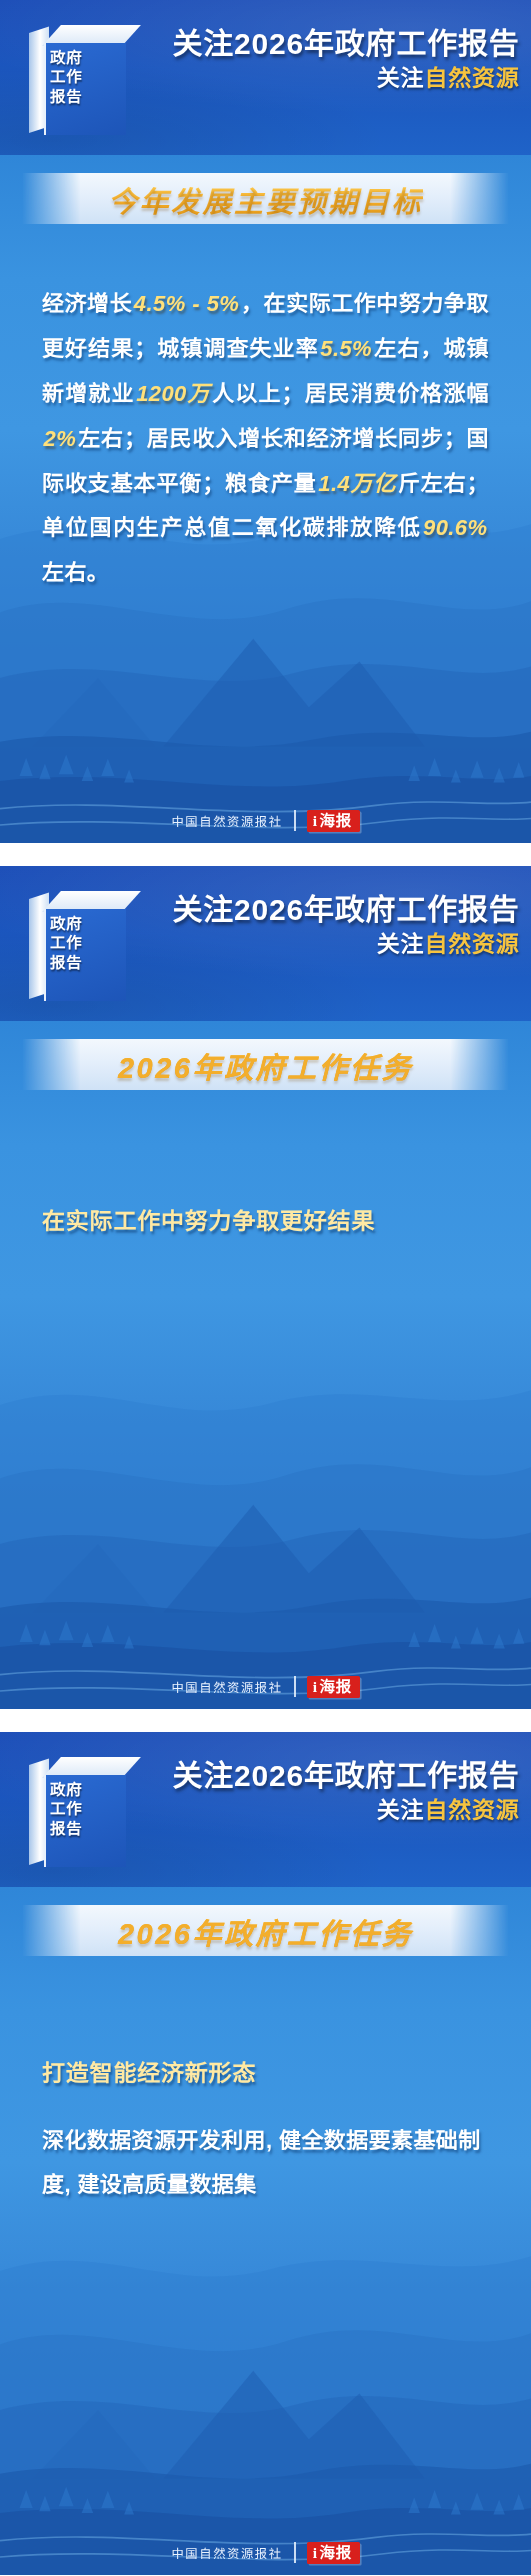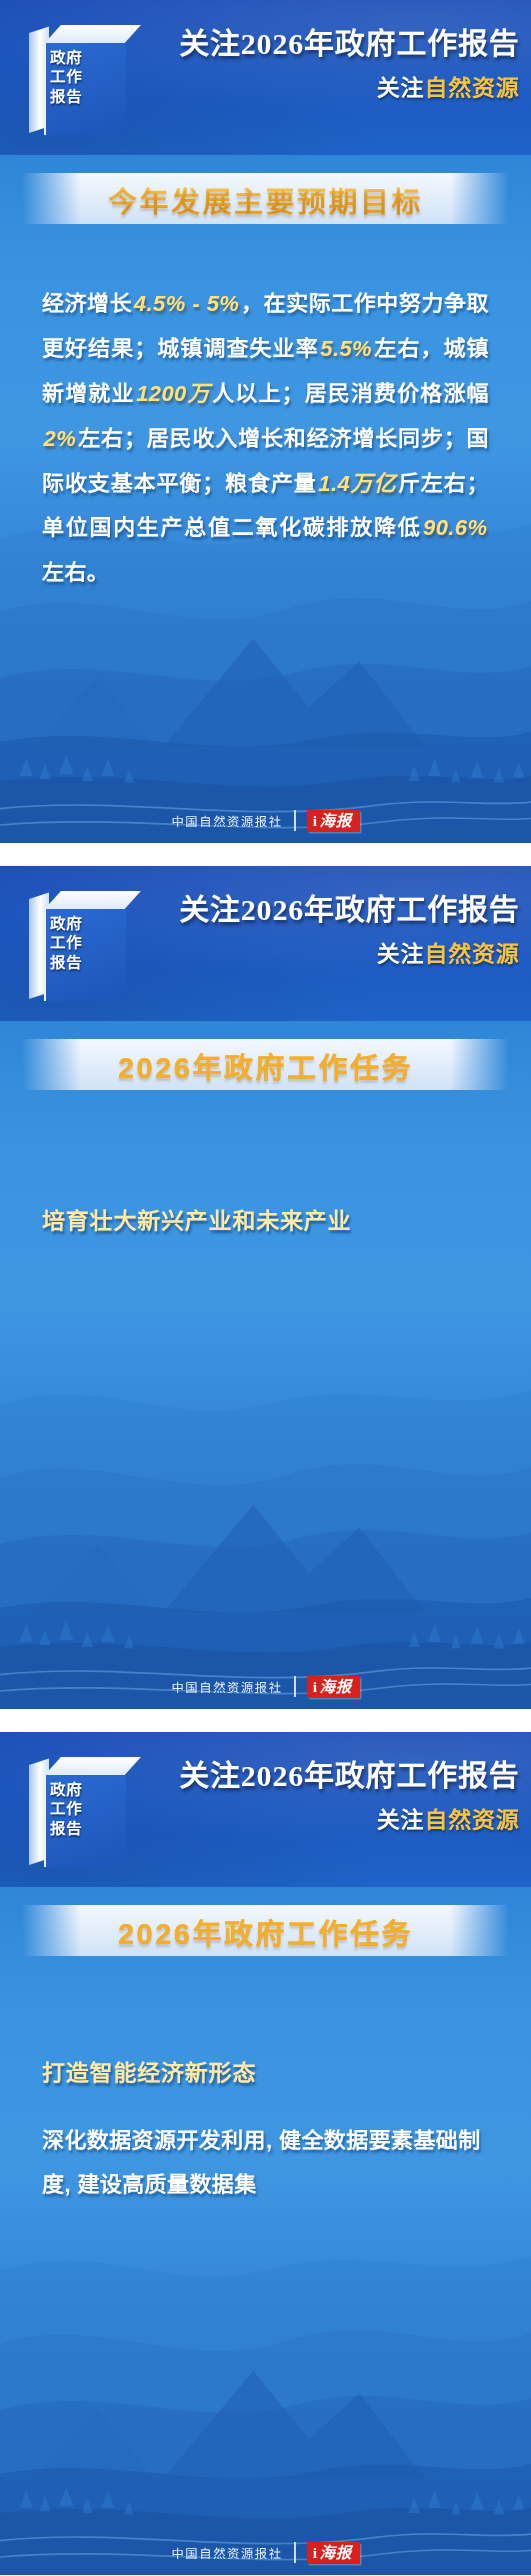--- a/index.html
+++ b/index.html
@@ -78,31 +78,31 @@
     line-height:1.14;
     text-shadow:0.8px 1.6px 1.6px rgba(0,0,0,.45);
   }
 
   .hdr-titles{
     position:absolute;
     left:131px;right:11.4px;top:26px;
     text-align:right;
   }
   .title-main{
-    font-family:Liberation Serif, serif;
+    font-family:Liberation Sans, sans-serif;
     font-weight:700;
     font-size:30px;
     color:#ffffff;
     letter-spacing:0.8px;
     line-height:1.18;
     text-shadow:1.6px 2.5px 3.3px rgba(0,0,0,.45);
     white-space:nowrap;
   }
   .title-sub{
-    margin-top:14px;
+    margin-top:4px;
     font-size:23px;
     font-weight:700;
     letter-spacing:0.8px;
     line-height:1.2;
     white-space:nowrap;
     text-shadow:0.8px 1.6px 2.5px rgba(0,0,0,.45);
   }
   .title-sub .w{color:#ffffff;}
   .title-sub .y{color:#f7c43f;}
 
@@ -131,20 +131,21 @@
   .banner-text{
     font-size:29px;
     font-weight:700;
     letter-spacing:2.5px;
     color:#f0a82a;
     background:linear-gradient(180deg,#ffd65e 0%,#f5ae2b 55%,#e59a18 100%);
     -webkit-background-clip:text;background-clip:text;
     -webkit-text-fill-color:transparent;
     text-shadow:0 2.5px 2.5px rgba(120,70,0,.25);
     white-space:nowrap;
+    font-style:italic;
   }
   .banner-text.plain{
     -webkit-text-fill-color:#f3ae2c;
     color:#f3ae2c;
   }
 
   
   .content{
     position:relative;
     padding:36px 42px 0 42px;
@@ -226,21 +227,20 @@
     font-size:15.5px;
     line-height:1;
     margin-right:2.5px;
   }
   .badge .hb{
     color:#ffffff;
     font-weight:700;
     font-size:15.5px;
     line-height:1;
     letter-spacing:0.8px;
-    font-style:italic;
   }
 </style>
 </head>
 <body>
 
 <div class="stack" id="stack">
   <section class="poster">
 
     <header class="hdr">
       <div class="hdr-sheen"></div>
@@ -386,21 +386,21 @@
           </g>
         </svg>
       </div>
 
       <div class="banner">
         <span class="banner-text plain">2026年政府工作任务</span>
       </div>
 
       <div class="content">
 
-        <h2 class="task-sub">培育壮大新兴产业和未来产业</h2>
+        <h2 class="task-sub">在实际工作中努力争取更好结果</h2>
       </div>
 
       <div class="footer">
         <div class="footer-bar">
           <span class="pub">中国自然资源报社</span>
           <span class="divider"></span>
           <span class="badge">
             <span class="i">i</span>
             <span class="hb">海报</span>
           </span>

